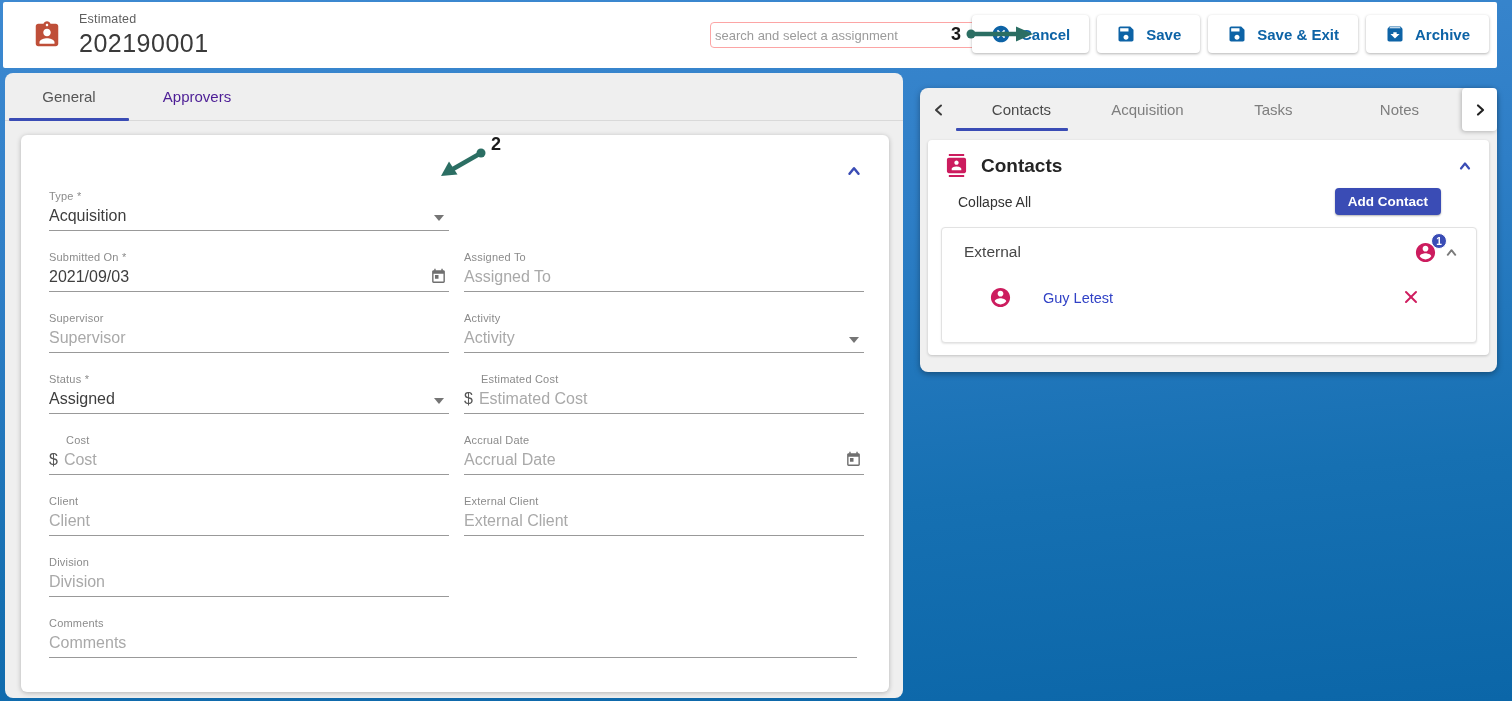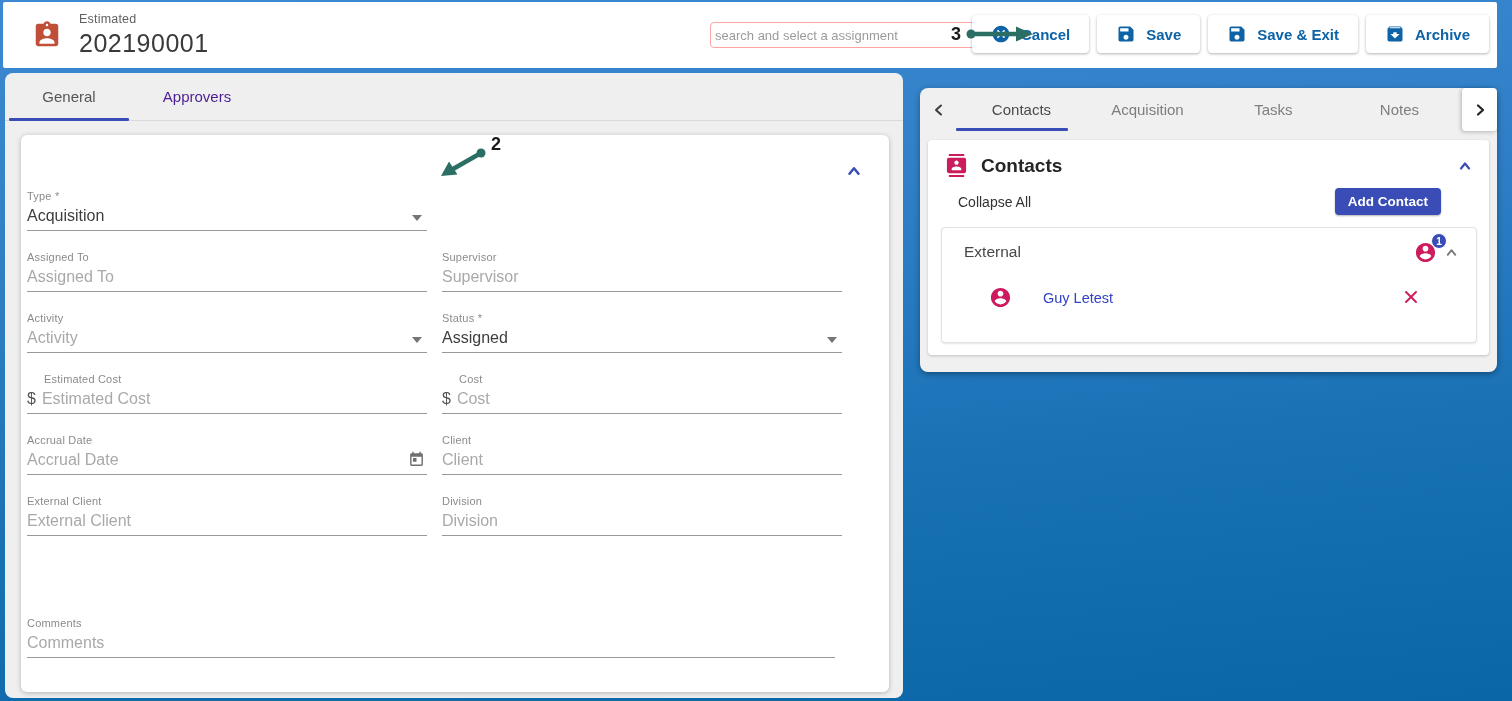--- a/index.html
+++ b/index.html
@@ -39,21 +39,21 @@
     font-size:15px; color:#4c1d95; position:relative; cursor:pointer; }
   .tab.active { color:#555; }
   .tab.active::after { content:""; position:absolute; left:4px; right:4px; bottom:-1px;
     height:3px; background:#3a4cb5; border-radius:1px; }
 
   .form-card { position:absolute; left:16px; top:62px; width:868px; height:557px;
     background:#fff; border-radius:6px; box-shadow:0 1px 5px rgba(0,0,0,.25); }
   .collapse-btn { position:absolute; top:27px; right:26px; width:18px; height:18px;
     cursor:pointer; color:#3a4cb5; }
 
-  .form-grid { position:absolute; left:6px; top:55px; display:grid;
+  .form-grid { position:absolute; left:28px; top:55px; display:grid;
     grid-template-columns:400px 400px; column-gap:15px; row-gap:20px; }
   .field { height:41px; position:relative; }
   .f-label { font-size:11px; color:#8b8b8b; height:14px; letter-spacing:.2px; }
   .f-control { height:27px; border-bottom:1px solid #999; display:flex; align-items:flex-end;
     padding-bottom:5px; font-size:16px; color:#3e3e3e; position:relative; cursor:text; }
   .ph { color:#a9a9a9; }
   .prefix { color:#555; margin-right:6px; }
   .currency .f-label { padding-left:17px; }
   .dd-arrow { position:absolute; right:5px; bottom:9px; width:0; height:0;
     border-left:5px solid transparent; border-right:5px solid transparent;
@@ -172,20 +172,29 @@
       <div class="field">
         <div class="f-label">Type *</div>
         <div class="f-control">
           <span>Acquisition</span>
           <span class="dd-arrow"></span>
         </div>
       </div>
       <div class="field"></div>
 
       <div class="field">
+        <div class="f-label">Submitted On *</div>
+        <div class="f-control">
+          <span>2021/09/03</span>
+          <svg class="cal-icon" viewBox="0 0 24 24">
+              <path fill="currentColor" d="M19 3h-1V1h-2v2H8V1H6v2H5c-1.1 0-2 .9-2 2v14c0 1.1.9 2 2 2h14c1.1 0 2-.9 2-2V5c0-1.1-.9-2-2-2zm0 16H5V8h14v11zM7 10h5v5H7z"></path>
+            </svg>
+        </div>
+      </div>
+      <div class="field">
         <div class="f-label">Assigned To</div>
         <div class="f-control">
           <span class="ph">Assigned To</span>
         </div>
       </div>
 
       <div class="field">
         <div class="f-label">Supervisor</div>
         <div class="f-control">
           <span class="ph">Supervisor</span>

